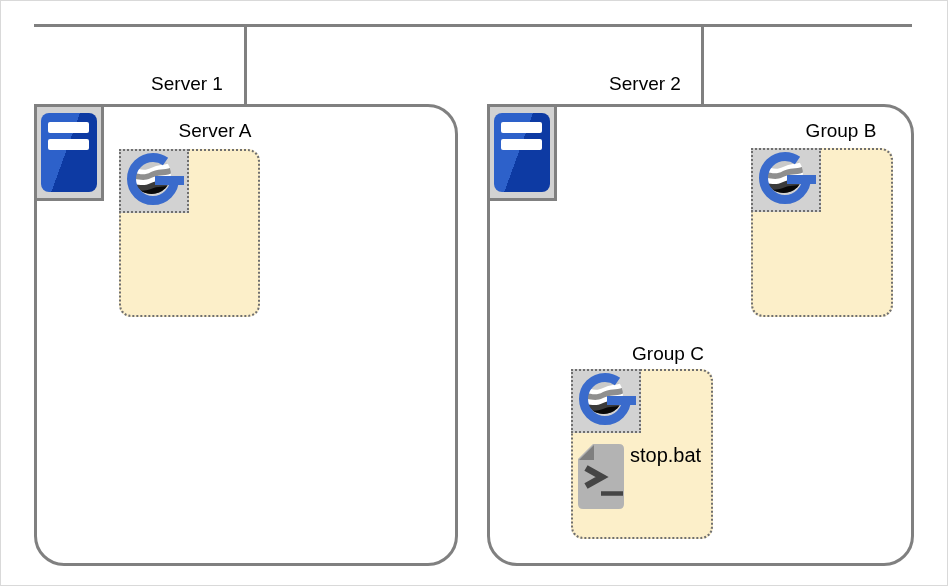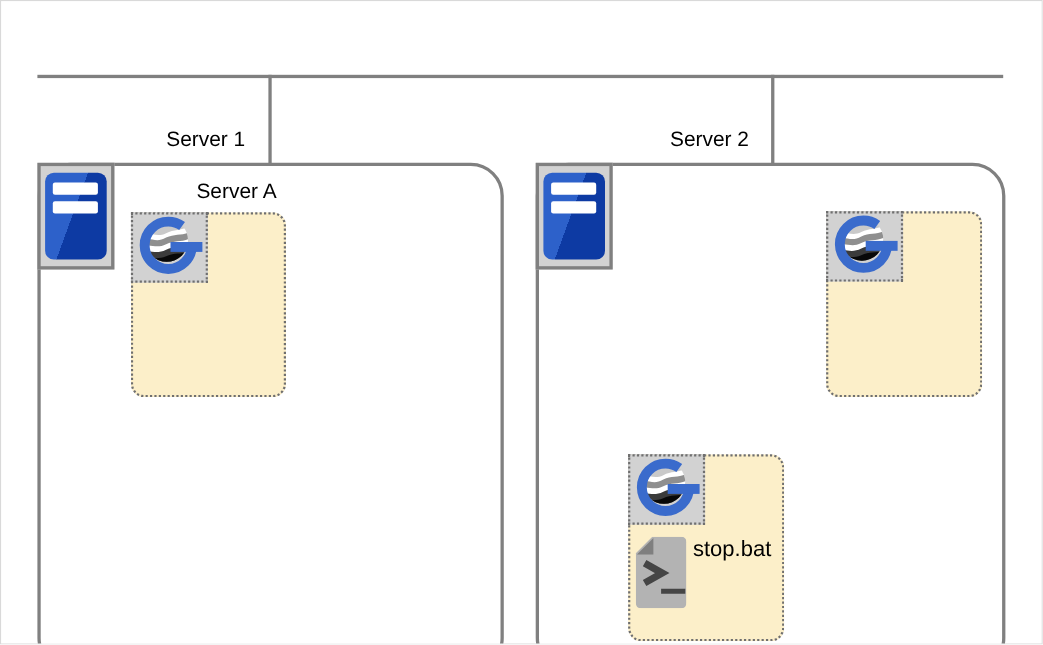--- a/index.html
+++ b/index.html
@@ -1,21 +1,21 @@
 <!DOCTYPE html>
 <html><head>
 <meta charset="utf-8">
 <style>
   html,body{margin:0;padding:0;background:#fff;}
   .canvas{
     position:relative;width:948px;height:586px;box-sizing:border-box;
     border:1px solid #d9d9d9;background:#ffffff;overflow:hidden;
     font-family:"Liberation Sans",sans-serif;color:#000;
   }
-  .abs{position:absolute;margin-top:44px;}
+  .abs{position:absolute;}
   .line{background:#808080;}
   .lbl{font-size:19px;line-height:22px;text-align:center;white-space:nowrap;}
   .server-box{
     box-sizing:border-box;border:3px solid #808080;border-radius:30px;background:#ffffff;
   }
   .server-icon{
     box-sizing:border-box;width:70px;height:97px;background:#d2d2d2;border:3px solid #808080;
   }
   .server-unit{
     position:absolute;left:4px;top:6px;width:56px;height:79px;border-radius:8px;
@@ -79,20 +79,21 @@
         <path d="M8,24 C15,19 20,27 30,21 C38,17 44,20 53,15 L53,48 L8,48 Z" fill="#8f8f8f"></path>
         <path d="M8,30 C15,25 20,32 30,27 C38,23 44,26 53,21 L53,48 L8,48 Z" fill="#ffffff"></path>
         <path d="M8,35 C15,31 20,37 30,32 C38,28 44,31 53,27 L53,48 L8,48 Z" fill="#3b3b3b"></path>
         <path d="M8,41 C15,37 20,42 30,38 C38,34 44,37 53,33 L53,48 L8,48 Z" fill="#080808"></path>
       </g>
       <circle cx="32" cy="28" r="21.5" fill="none" stroke="#3a6bcc" stroke-width="9" stroke-dasharray="114 135"></circle>
       <rect x="34" y="25" width="29" height="9" fill="#3a6bcc"></rect>
     </svg>
   </div>
 
+  <div class="abs lbl" style="left:770px;top:119px;width:140px;">Group B</div>
   <div class="abs group-box" style="left:750px;top:147px;width:142px;height:169px;"></div>
   <div class="abs gf-icon" style="left:750px;top:147px;">
     <svg width="66" height="60" viewBox="0 0 66 60" aria-hidden="true">
       <defs>
           <clipPath id="gcB">
             <circle cx="30.5" cy="23.5" r="19.5"></circle>
           </clipPath>
         </defs>
       <g clip-path="url(#gcB)">
         <circle cx="30.5" cy="23.5" r="19.5" fill="#c9c9c9"></circle>
@@ -100,20 +101,21 @@
         <path d="M8,24 C15,19 20,27 30,21 C38,17 44,20 53,15 L53,48 L8,48 Z" fill="#8f8f8f"></path>
         <path d="M8,30 C15,25 20,32 30,27 C38,23 44,26 53,21 L53,48 L8,48 Z" fill="#ffffff"></path>
         <path d="M8,35 C15,31 20,37 30,32 C38,28 44,31 53,27 L53,48 L8,48 Z" fill="#3b3b3b"></path>
         <path d="M8,41 C15,37 20,42 30,38 C38,34 44,37 53,33 L53,48 L8,48 Z" fill="#080808"></path>
       </g>
       <circle cx="32" cy="28" r="21.5" fill="none" stroke="#3a6bcc" stroke-width="9" stroke-dasharray="114 135"></circle>
       <rect x="34" y="25" width="29" height="9" fill="#3a6bcc"></rect>
     </svg>
   </div>
 
+  <div class="abs lbl" style="left:597px;top:342px;width:140px;">Group C</div>
   <div class="abs group-box" style="left:570px;top:368px;width:142px;height:170px;"></div>
   <div class="abs gf-icon" style="left:570px;top:368px;">
     <svg width="66" height="60" viewBox="0 0 66 60" aria-hidden="true">
       <defs>
           <clipPath id="gcC">
             <circle cx="30.5" cy="23.5" r="19.5"></circle>
           </clipPath>
         </defs>
       <g clip-path="url(#gcC)">
         <circle cx="30.5" cy="23.5" r="19.5" fill="#c9c9c9"></circle>

